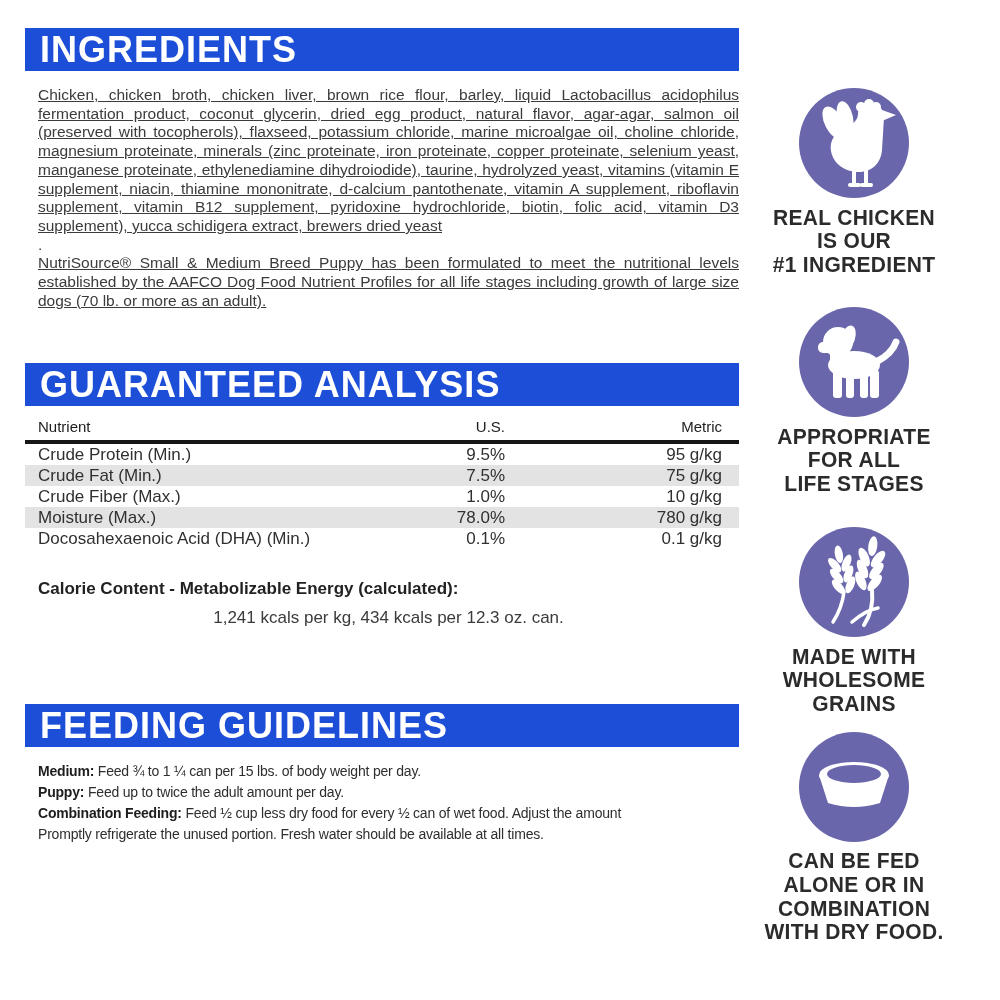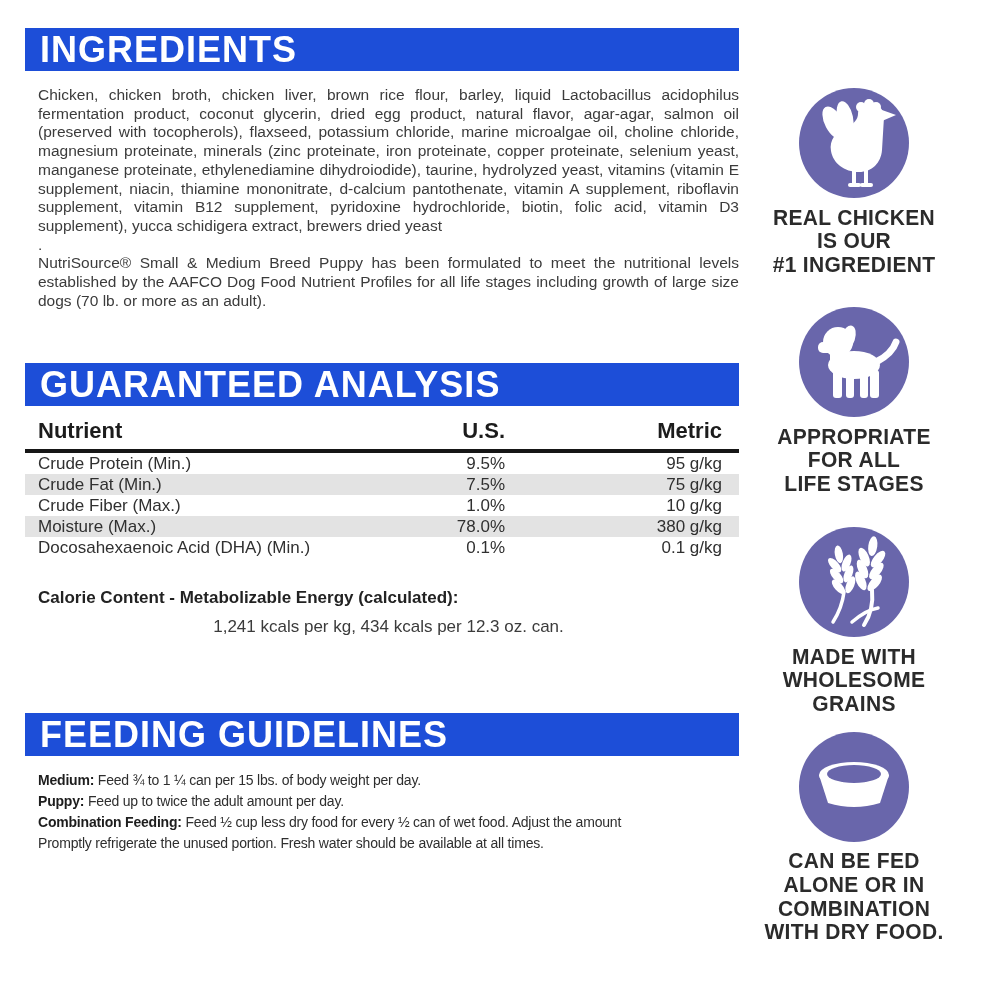--- a/index.html
+++ b/index.html
@@ -35,41 +35,41 @@
     letter-spacing: 1px;
     transform: scaleY(1.04);
   }
   .body-text {
     margin: 0 0 0 13px;
     width: 701px;
     font-size: 15.5px;
     line-height: 18.7px;
     color: #3b3b3b;
   }
-  .justify { text-align: justify; }
+  .justify { text-align: justify; text-decoration: underline; }
   .para-top { margin-top: 15px; }
 
   .banner-ga { margin-top: 53px; }
   .banner-fg { margin-top: 76px; }
 
   
   table.analysis {
     margin-top: 10px;
     width: 714px;
     border-collapse: collapse;
     font-size: 17px;
     color: #303030;
     table-layout: fixed;
   }
   table.analysis col.c1 { width: 310px; }
   table.analysis col.c2 { width: 170px; }
   table.analysis col.c3 { width: 234px; }
   table.analysis th {
-    font-size: 22px;
-    font-weight: bold;
+    font-size: 15px;
+    font-weight: normal;
     color: #1c1c1c;
     padding: 2px 0 5px 0;
     border-bottom: 4px solid #161616;
     text-align: right;
   }
   table.analysis th:first-child { text-align: left; padding-left: 13px; }
   table.analysis th:last-child, table.analysis td:last-child { padding-right: 17px; }
   table.analysis td {
     height: 21px;
     padding: 0;
@@ -173,21 +173,21 @@
             <td>75 g/kg</td>
           </tr>
           <tr>
             <td>Crude Fiber (Max.)</td>
             <td>1.0%</td>
             <td>10 g/kg</td>
           </tr>
           <tr>
             <td>Moisture (Max.)</td>
             <td>78.0%</td>
-            <td>380 g/kg</td>
+            <td>780 g/kg</td>
           </tr>
           <tr>
             <td>Docosahexaenoic Acid (DHA) (Min.)</td>
             <td>0.1%</td>
             <td>0.1 g/kg</td>
           </tr>
         </tbody>
     </table>
     <p class="calorie-heading">Calorie Content - Metabolizable Energy (calculated):</p>
     <p class="calorie-value">1,241 kcals per kg, 434 kcals per 12.3 oz. can.</p>

